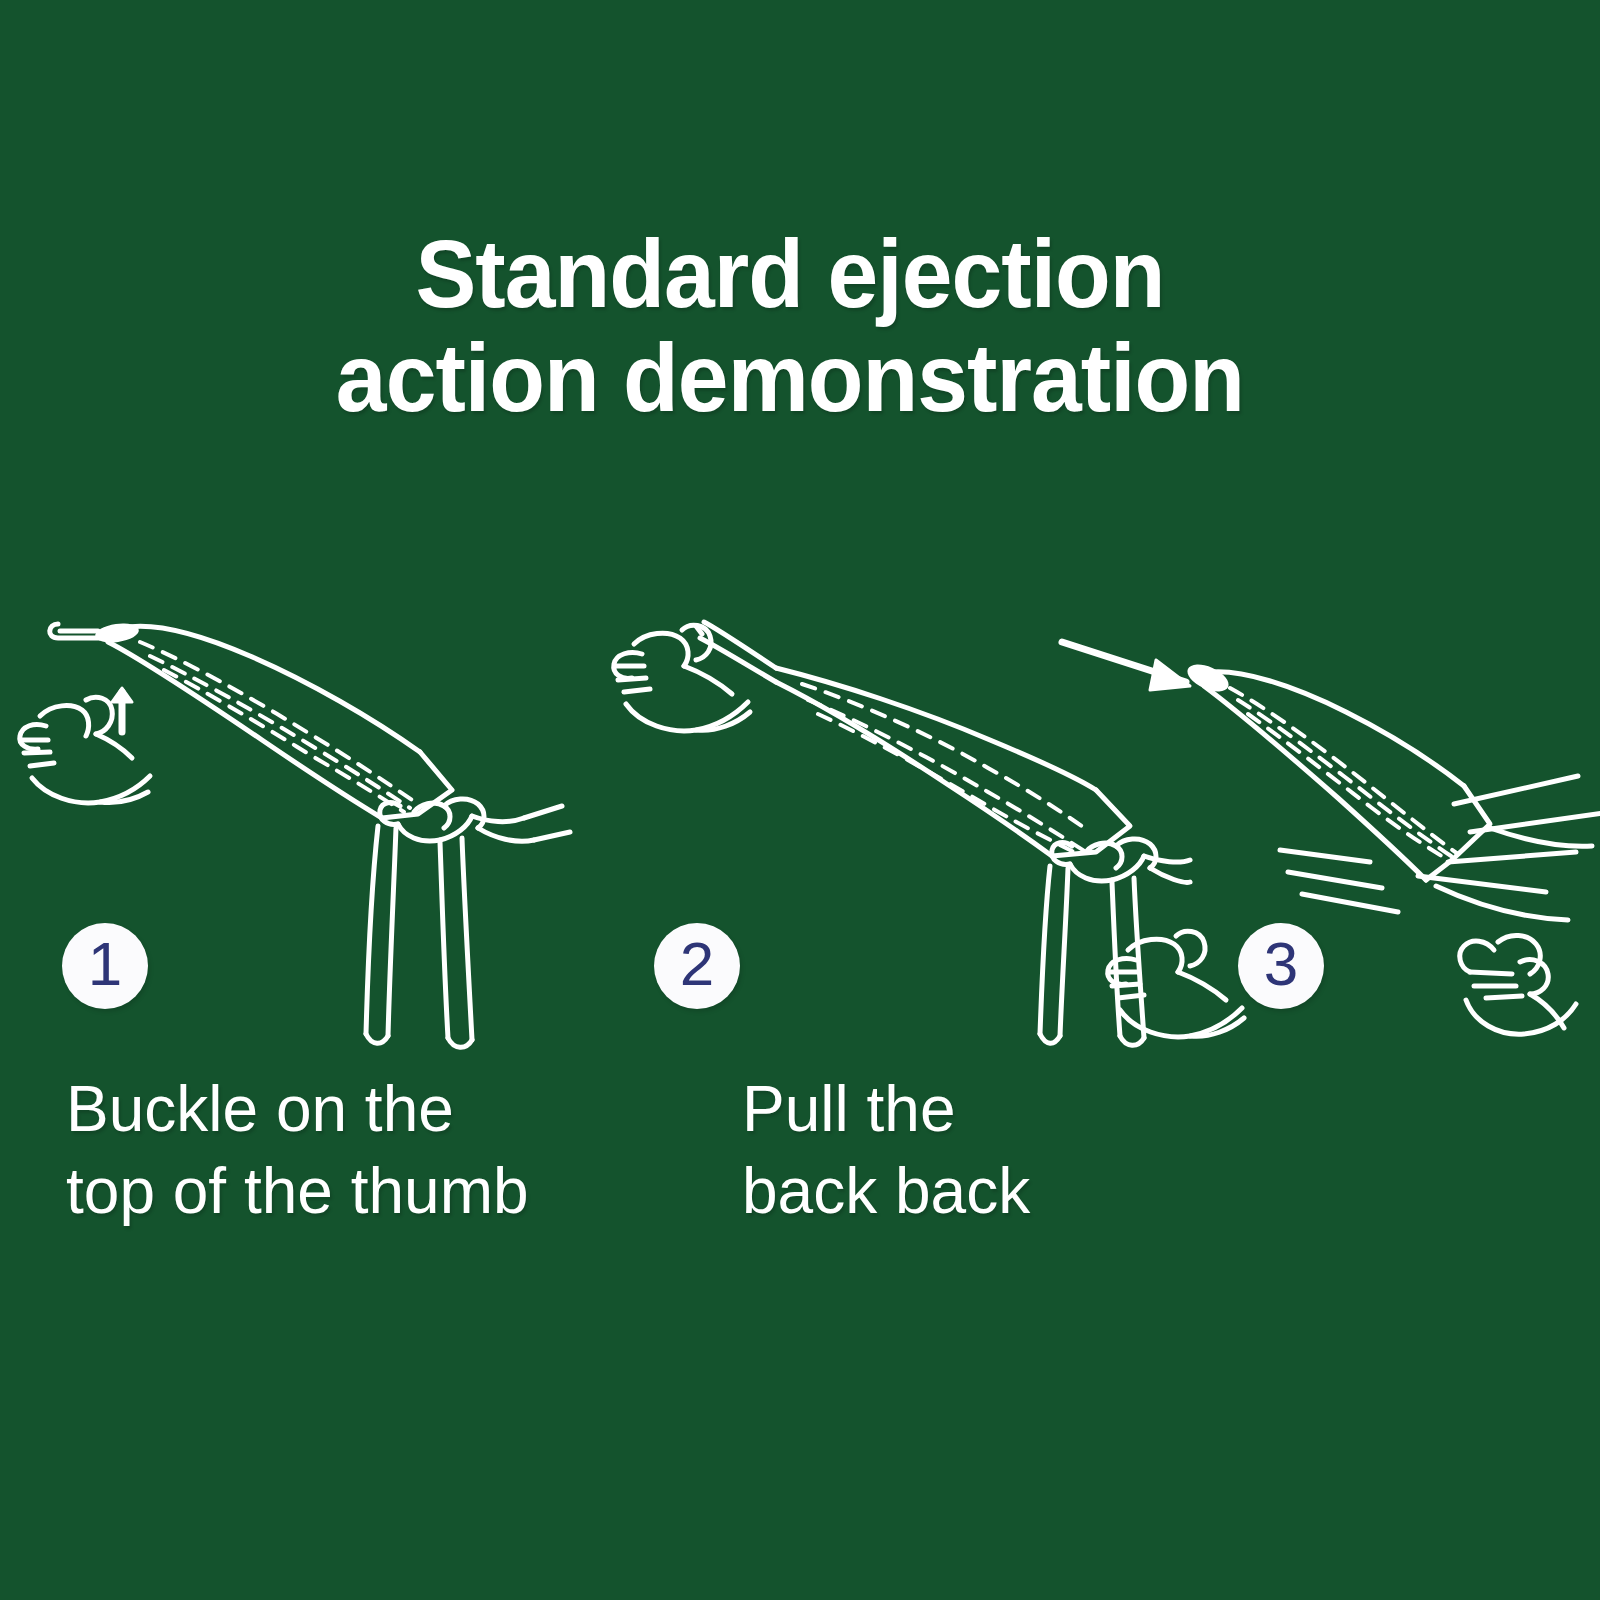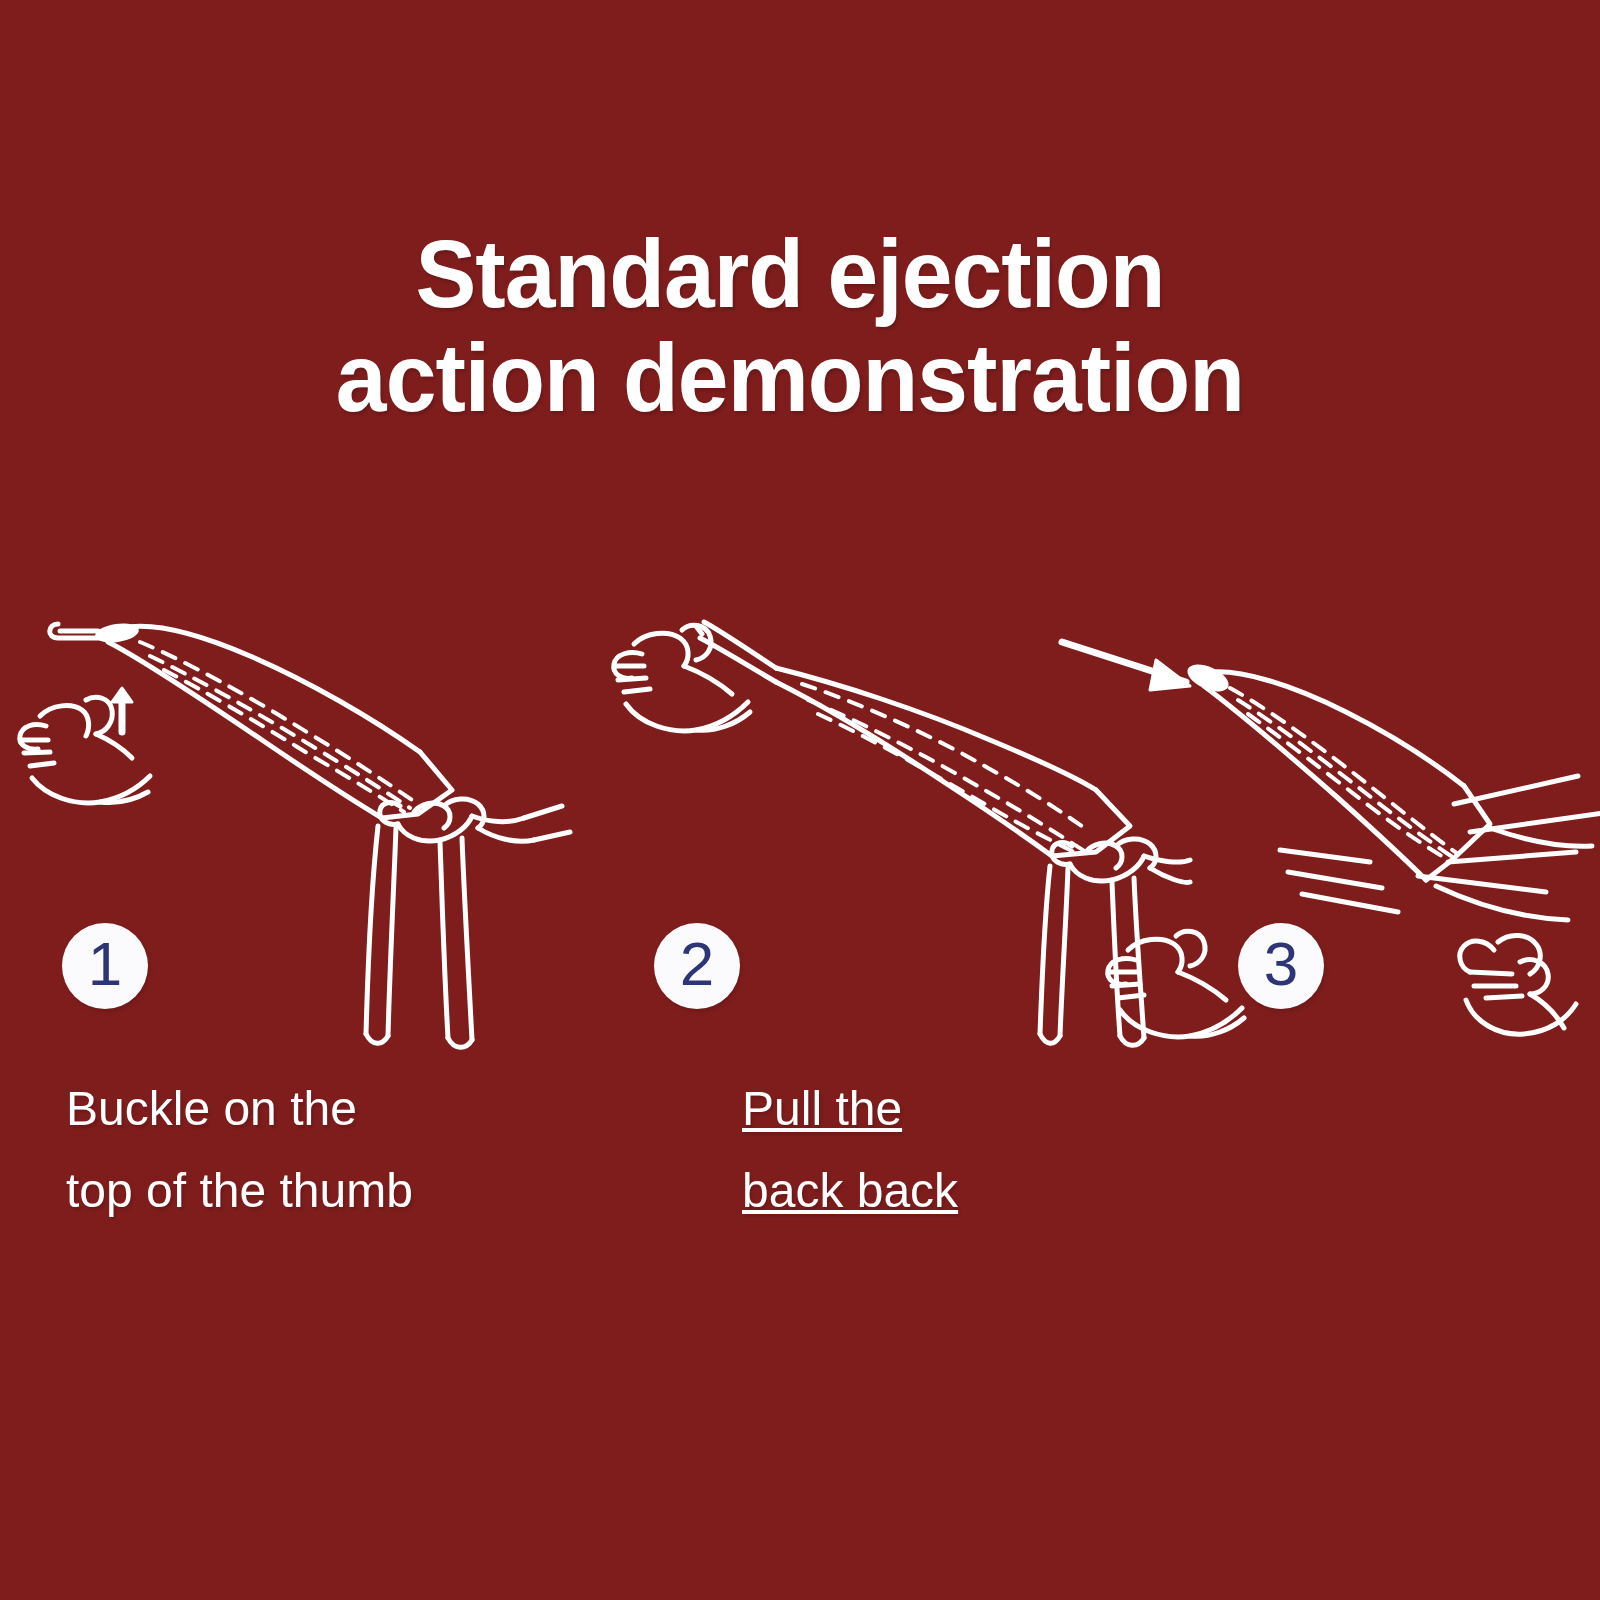--- a/index.html
+++ b/index.html
@@ -4,21 +4,21 @@
 <style>
   html, body {
     margin: 0;
     padding: 0;
     background: #146b97;
   }
   .poster {
     position: relative;
     width: 1600px;
     height: 1600px;
-    background: #7f1d1d;
+    background: #14532d;
     overflow: hidden;
     font-family: "Liberation Sans", sans-serif;
   }
 
   
   .title {
     position: absolute;
     left: 0;
     top: 222px;
     width: 1580px;
@@ -72,33 +72,33 @@
     line-height: 62px;
     letter-spacing: 0;
     transform: translateY(-2px);
   }
 
   .caption {
     position: absolute;
     color: #ffffff;
     font-family: "Liberation Sans Narrow", "Liberation Sans", sans-serif;
     font-weight: normal;
-    font-size: 48px;
+    font-size: 64px;
     line-height: 82px;
     white-space: nowrap;
     text-shadow: 2px 3px 3px rgba(0,0,0,0.15);
   }
   .caption .cl { display: block; }
 
   
   .step-1 .badge   { left: 62px;  top: 923px; }
   .step-1 .caption { left: 66px;  top: 1068px; }
 
   .step-2 .badge   { left: 64px;  top: 923px; }
-  .step-2 .caption { left: 152px; top: 1068px; text-decoration: underline; }
+  .step-2 .caption { left: 152px; top: 1068px; }
 
   .step-3 .badge   { left: 68px;  top: 923px; }
   .step-3 .caption { left: 8px;   top: 1068px; }
 
   .step-3 .illustration { left: -220px; width: 650px; }
 </style>
 </head>
 <body>
 
 <div class="poster">

